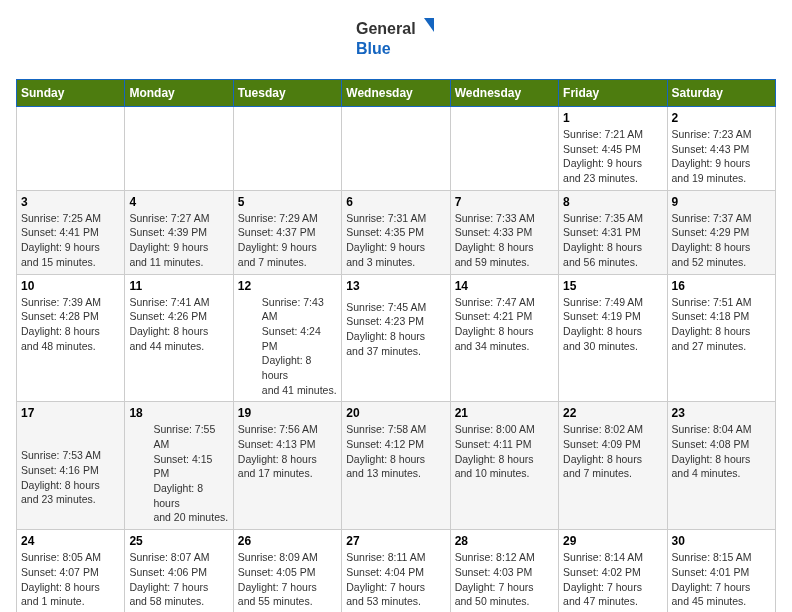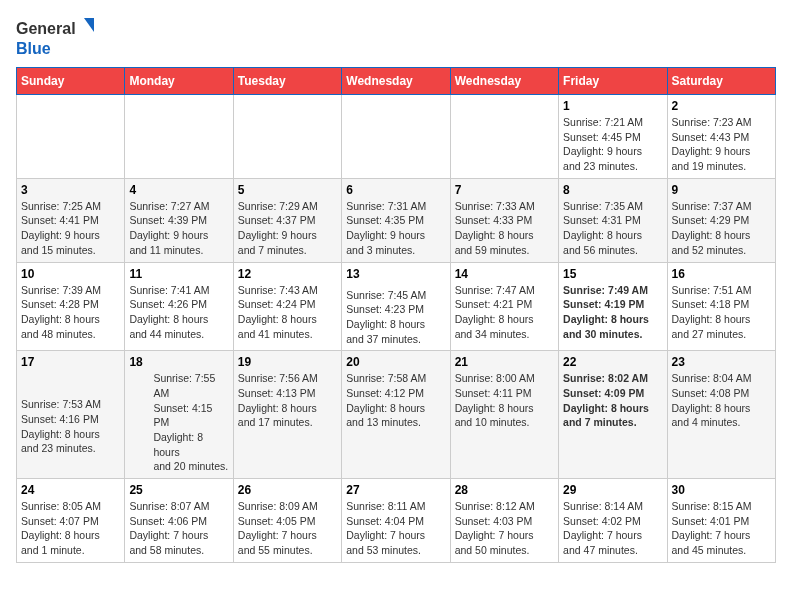--- a/index.html
+++ b/index.html
@@ -5,23 +5,23 @@
     * { margin: 0; padding: 0; box-sizing: border-box; }
     body {
       font-family: Arial, sans-serif;
       background: #fff;
       width: 792px;
       min-height: 612px;
       padding: 16px;
     }
     .header {
       display: flex;
-      justify-content: flex-start;
+      justify-content: center;
       align-items: flex-start;
-      margin-bottom: 7px;
+      margin-bottom: 19px;
     }
     .logo {
       display: flex;
       flex-direction: column;
       align-items: flex-start;
     }
     .logo-area {
       display: flex;
       align-items: center;
       gap: 4px;
@@ -37,21 +37,21 @@
     .location {
       font-size: 14px;
       color: #555;
     }
     .calendar {
       width: 100%;
       border-collapse: collapse;
       font-size: 11px;
     }
     .calendar th {
-      background: #ef4444;
+      background: #4d7c0f;
       color: #fff;
       padding: 6px 4px;
       text-align: left;
       font-size: 12px;
       border: 1px solid #1565c0;
     }
     .calendar td {
       border: 1px solid #ccc;
       vertical-align: top;
       padding: 4px;
@@ -194,42 +194,42 @@
         </td>
         <td>
           <span class="day-num">11</span>
           <div class="day-info" style="white-space: pre-line;">Sunrise: 7:41 AM
 Sunset: 4:26 PM
 Daylight: 8 hours
 and 44 minutes.</div>
         </td>
         <td>
           <span class="day-num">12</span>
-          <div class="day-info" style="white-space: pre-line;">Sunrise: 7:43 AM
+          <div class="day-info" style="white-space: pre-line; margin-left: 24px;">Sunrise: 7:43 AM
 Sunset: 4:24 PM
 Daylight: 8 hours
 and 41 minutes.</div>
         </td>
         <td>
           <span class="day-num">13</span>
           <div class="day-info" style="white-space: pre-line; margin-top: 7px;">Sunrise: 7:45 AM
 Sunset: 4:23 PM
 Daylight: 8 hours
 and 37 minutes.</div>
         </td>
         <td>
           <span class="day-num">14</span>
           <div class="day-info" style="white-space: pre-line;">Sunrise: 7:47 AM
 Sunset: 4:21 PM
 Daylight: 8 hours
 and 34 minutes.</div>
         </td>
         <td>
           <span class="day-num">15</span>
-          <div class="day-info" style="white-space: pre-line; font-weight: bold;">Sunrise: 7:49 AM
+          <div class="day-info" style="white-space: pre-line;">Sunrise: 7:49 AM
 Sunset: 4:19 PM
 Daylight: 8 hours
 and 30 minutes.</div>
         </td>
         <td>
           <span class="day-num">16</span>
           <div class="day-info" style="white-space: pre-line;">Sunrise: 7:51 AM
 Sunset: 4:18 PM
 Daylight: 8 hours
 and 27 minutes.</div>
@@ -266,21 +266,21 @@
         </td>
         <td>
           <span class="day-num">21</span>
           <div class="day-info" style="white-space: pre-line;">Sunrise: 8:00 AM
 Sunset: 4:11 PM
 Daylight: 8 hours
 and 10 minutes.</div>
         </td>
         <td>
           <span class="day-num">22</span>
-          <div class="day-info" style="white-space: pre-line; font-weight: bold;">Sunrise: 8:02 AM
+          <div class="day-info" style="white-space: pre-line;">Sunrise: 8:02 AM
 Sunset: 4:09 PM
 Daylight: 8 hours
 and 7 minutes.</div>
         </td>
         <td>
           <span class="day-num">23</span>
           <div class="day-info" style="white-space: pre-line;">Sunrise: 8:04 AM
 Sunset: 4:08 PM
 Daylight: 8 hours
 and 4 minutes.</div>

